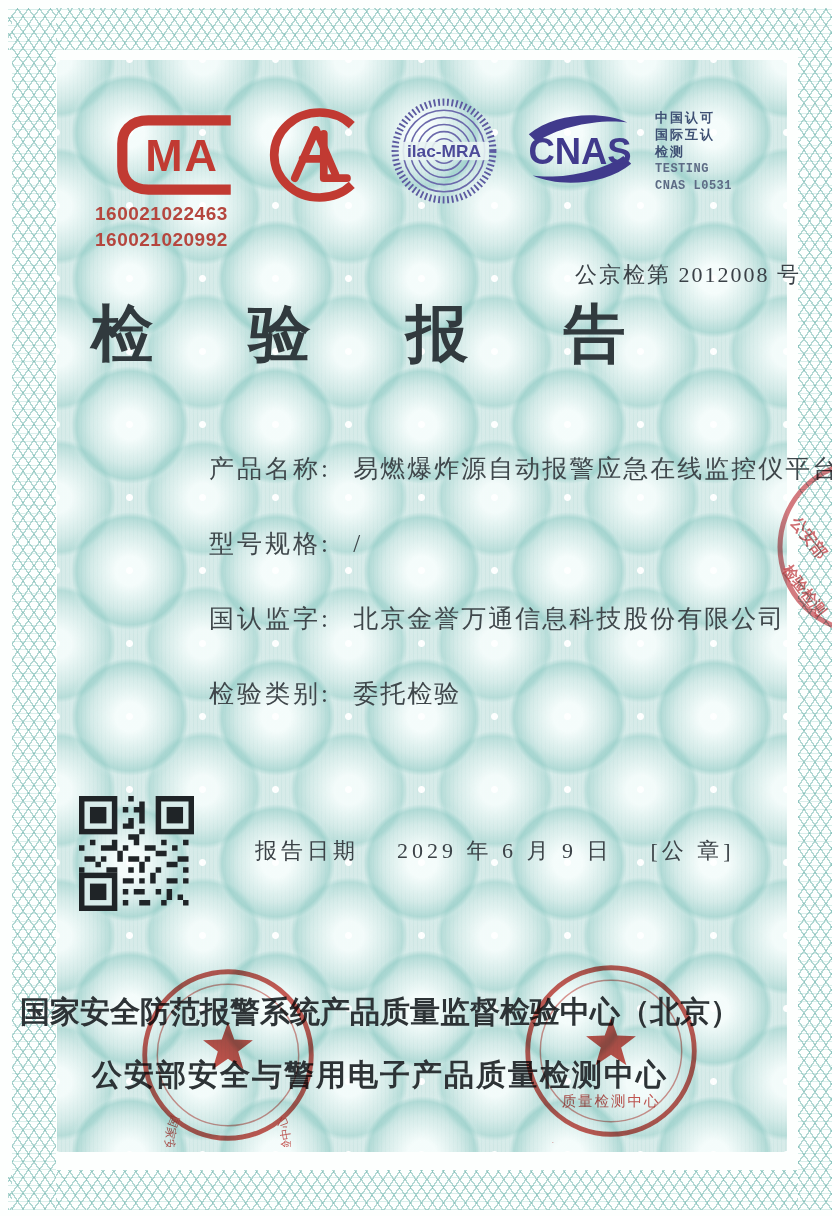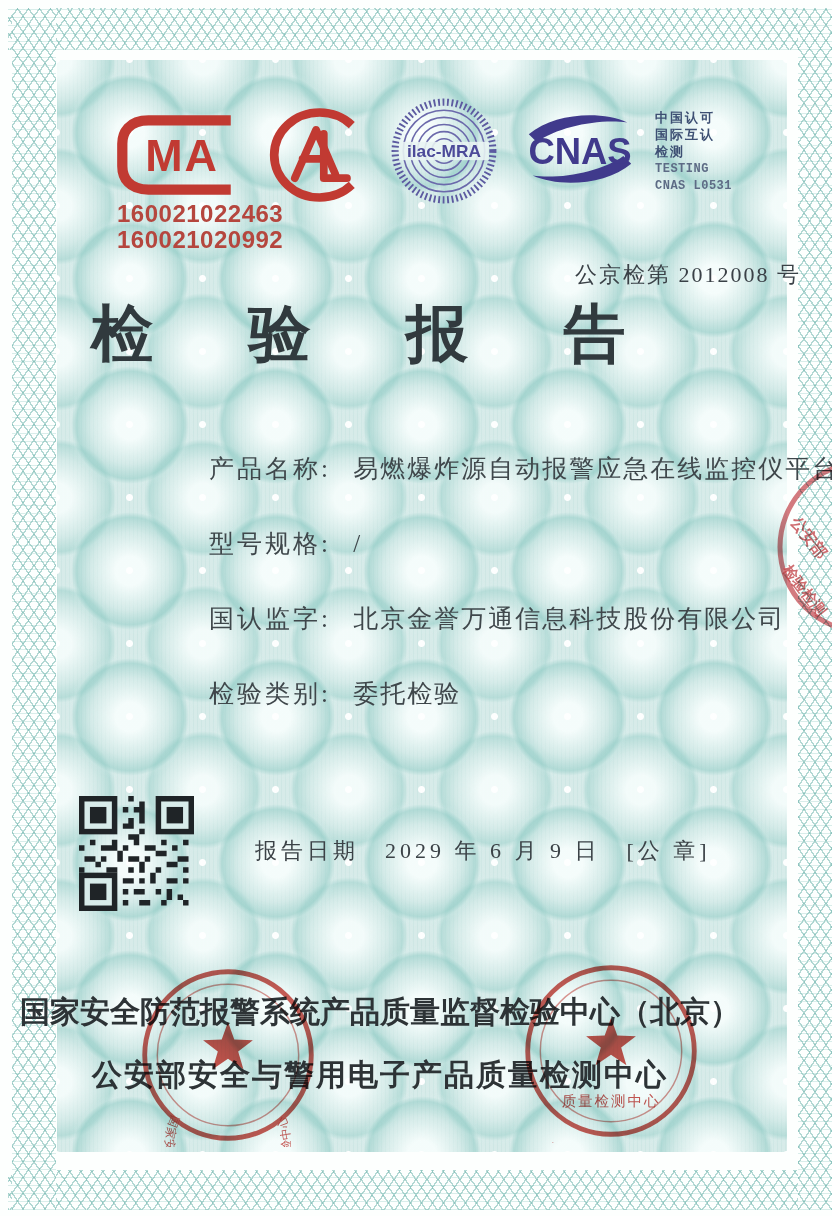--- a/index.html
+++ b/index.html
@@ -42,36 +42,36 @@
   .abs{position:absolute;}
 
   
   .logo{position:absolute;}
   .cnas-block{position:absolute;left:598px;top:50px;width:120px;line-height:17px;
     font-family:Liberation Mono, monospace;}
   .cnas-block .zh{font-size:13px;font-weight:bold;color:#3d4f73;letter-spacing:2px;}
   .cnas-block .en{font-size:12px;font-weight:bold;color:#5d6b85;letter-spacing:.5px;}
 
   .cert-numbers{left:38px;top:141px;font-family:"Liberation Sans",sans-serif;
-    font-weight:bold;font-size:24px;color:#b5463e;line-height:26px;letter-spacing:.5px;margin-left:22px;}
+    font-weight:bold;font-size:19px;color:#b5463e;line-height:26px;letter-spacing:.5px;}
   .approval-no{left:184px;top:153px;font-weight:bold;font-size:17px;color:#a9453d;letter-spacing:1px;}
   .report-no{top:200px;right:-14px;font-size:22px;color:#3a4147;letter-spacing:2px;}
 
   .title{top:232px;left:0;width:100%;
     font-size:62px;font-weight:600;color:#313a3e;
     letter-spacing:24px;word-spacing:32px;padding-left:34px;box-sizing:border-box;white-space:nowrap;}
 
   .fields{left:152px;top:392px;}
   .field-row{height:50px;margin-bottom:25px;font-size:25px;color:#3f474b;white-space:nowrap;}
   .field-row .lbl{letter-spacing:3px;}
   .field-row .val{margin-left:16px;letter-spacing:2px;}
 
   .qr{left:22px;top:736px;width:115px;height:115px;}
 
-  .date-line{left:198px;top:776px;font-size:22px;color:#3b4247;display:flex;gap:26px;white-space:nowrap;}
+  .date-line{left:198px;top:776px;font-size:22px;color:#3b4247;display:flex;gap:38px;white-space:nowrap;}
   .date-line span{letter-spacing:4px;}
 
   .footer{position:absolute;left:0;top:992px;width:760px;text-align:center;z-index:2;}
   .footer .org1{font-size:30px;font-weight:bold;color:#2d3336;letter-spacing:0px;white-space:nowrap;}
   .footer .org2{font-size:30px;font-weight:bold;color:#2d3336;letter-spacing:2px;margin-top:22px;white-space:nowrap;}
 
   .seal{position:absolute;z-index:3;mix-blend-mode:multiply;opacity:.93;}
   .seal.left{left:136px;top:963px;}
   .seal.right{left:519px;top:959px;}
   .edge-seal{position:absolute;right:0;top:452px;z-index:3;mix-blend-mode:multiply;opacity:.9;}

